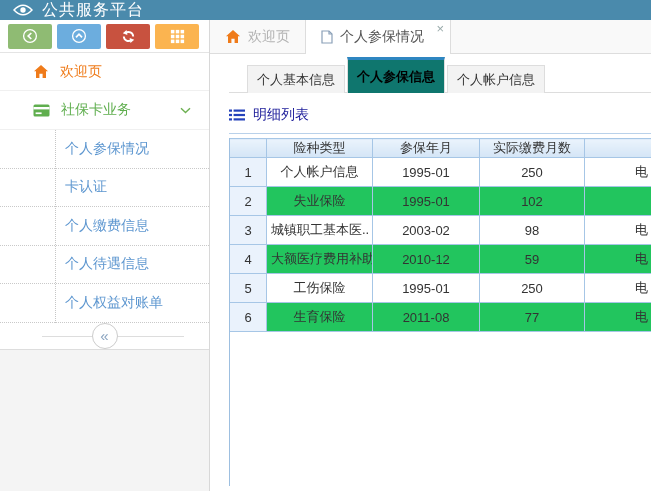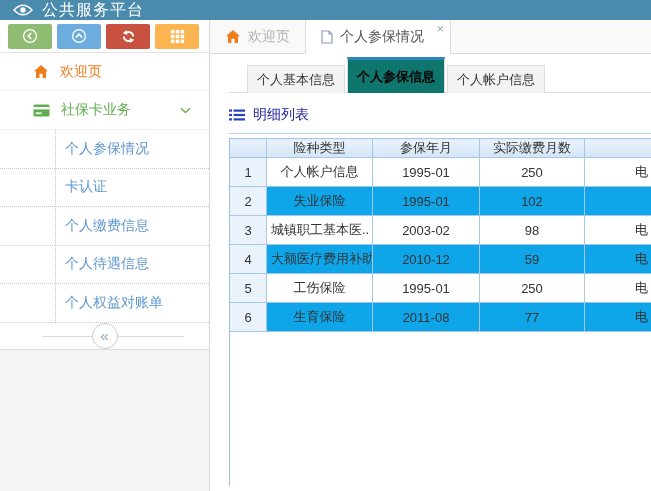--- a/index.html
+++ b/index.html
@@ -61,21 +61,21 @@
   .section-title { margin-top:13px; display:flex; align-items:center; gap:8px; color:#1a1a99; font-size:14px; flex:none; }
   .section-divider { border-top:1px solid #b9d1ea; margin-top:9px; flex:none; }
 
   .grid-wrap { margin-top:4px; margin-bottom:5px; flex:1; position:relative; overflow:hidden; }
   .grid-wrap::after { content:""; position:absolute; left:0; top:0; bottom:0; border-left:1px solid #9dbfe0; }
   table.grid { border-collapse:collapse; table-layout:fixed; width:535px; }
   .grid th, .grid td { border:1px solid #a6c6e6; padding:0 4px; text-align:center; font-weight:normal; font-size:13px; color:#333; overflow:hidden; white-space:nowrap; }
   .grid th { height:14px; background:linear-gradient(#eaf3fc,#d4e5f6); }
   .grid td { height:29px; background:#fff; }
   .grid td.c-index { background:#eaf2fc; }
-  .grid tr.alt td { background:#0ea5e9; }
+  .grid tr.alt td { background:#22c55e; }
   .grid tr.alt td.c-index { background:#eaf2fc; }
   .grid td.c-extra { text-align:left; padding-left:50px; }
 </style>
 </head>
 <body>
 
 <div class="app">
 
   <div class="app-header">
     <span style="display:flex;">

